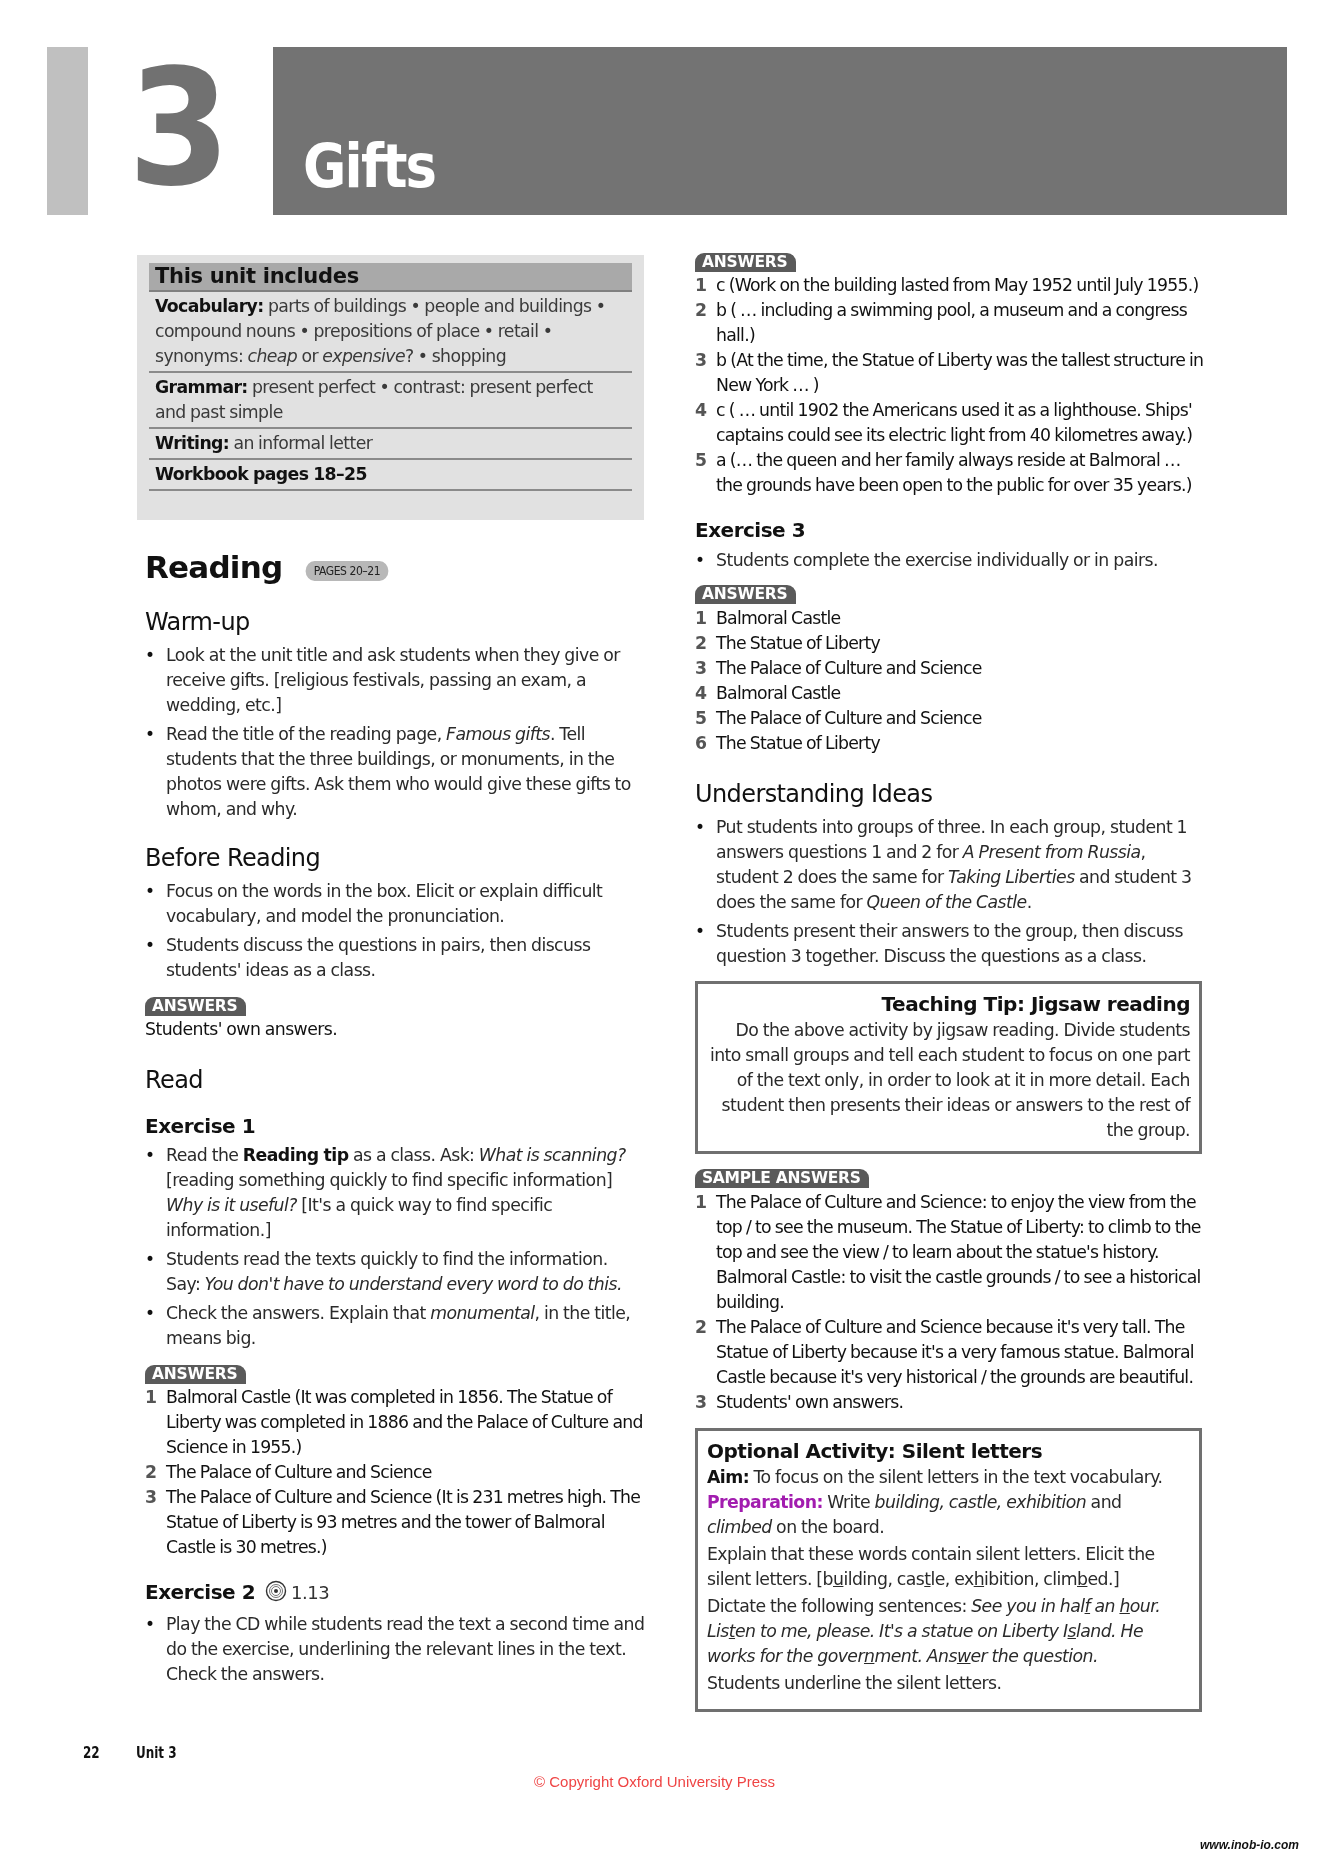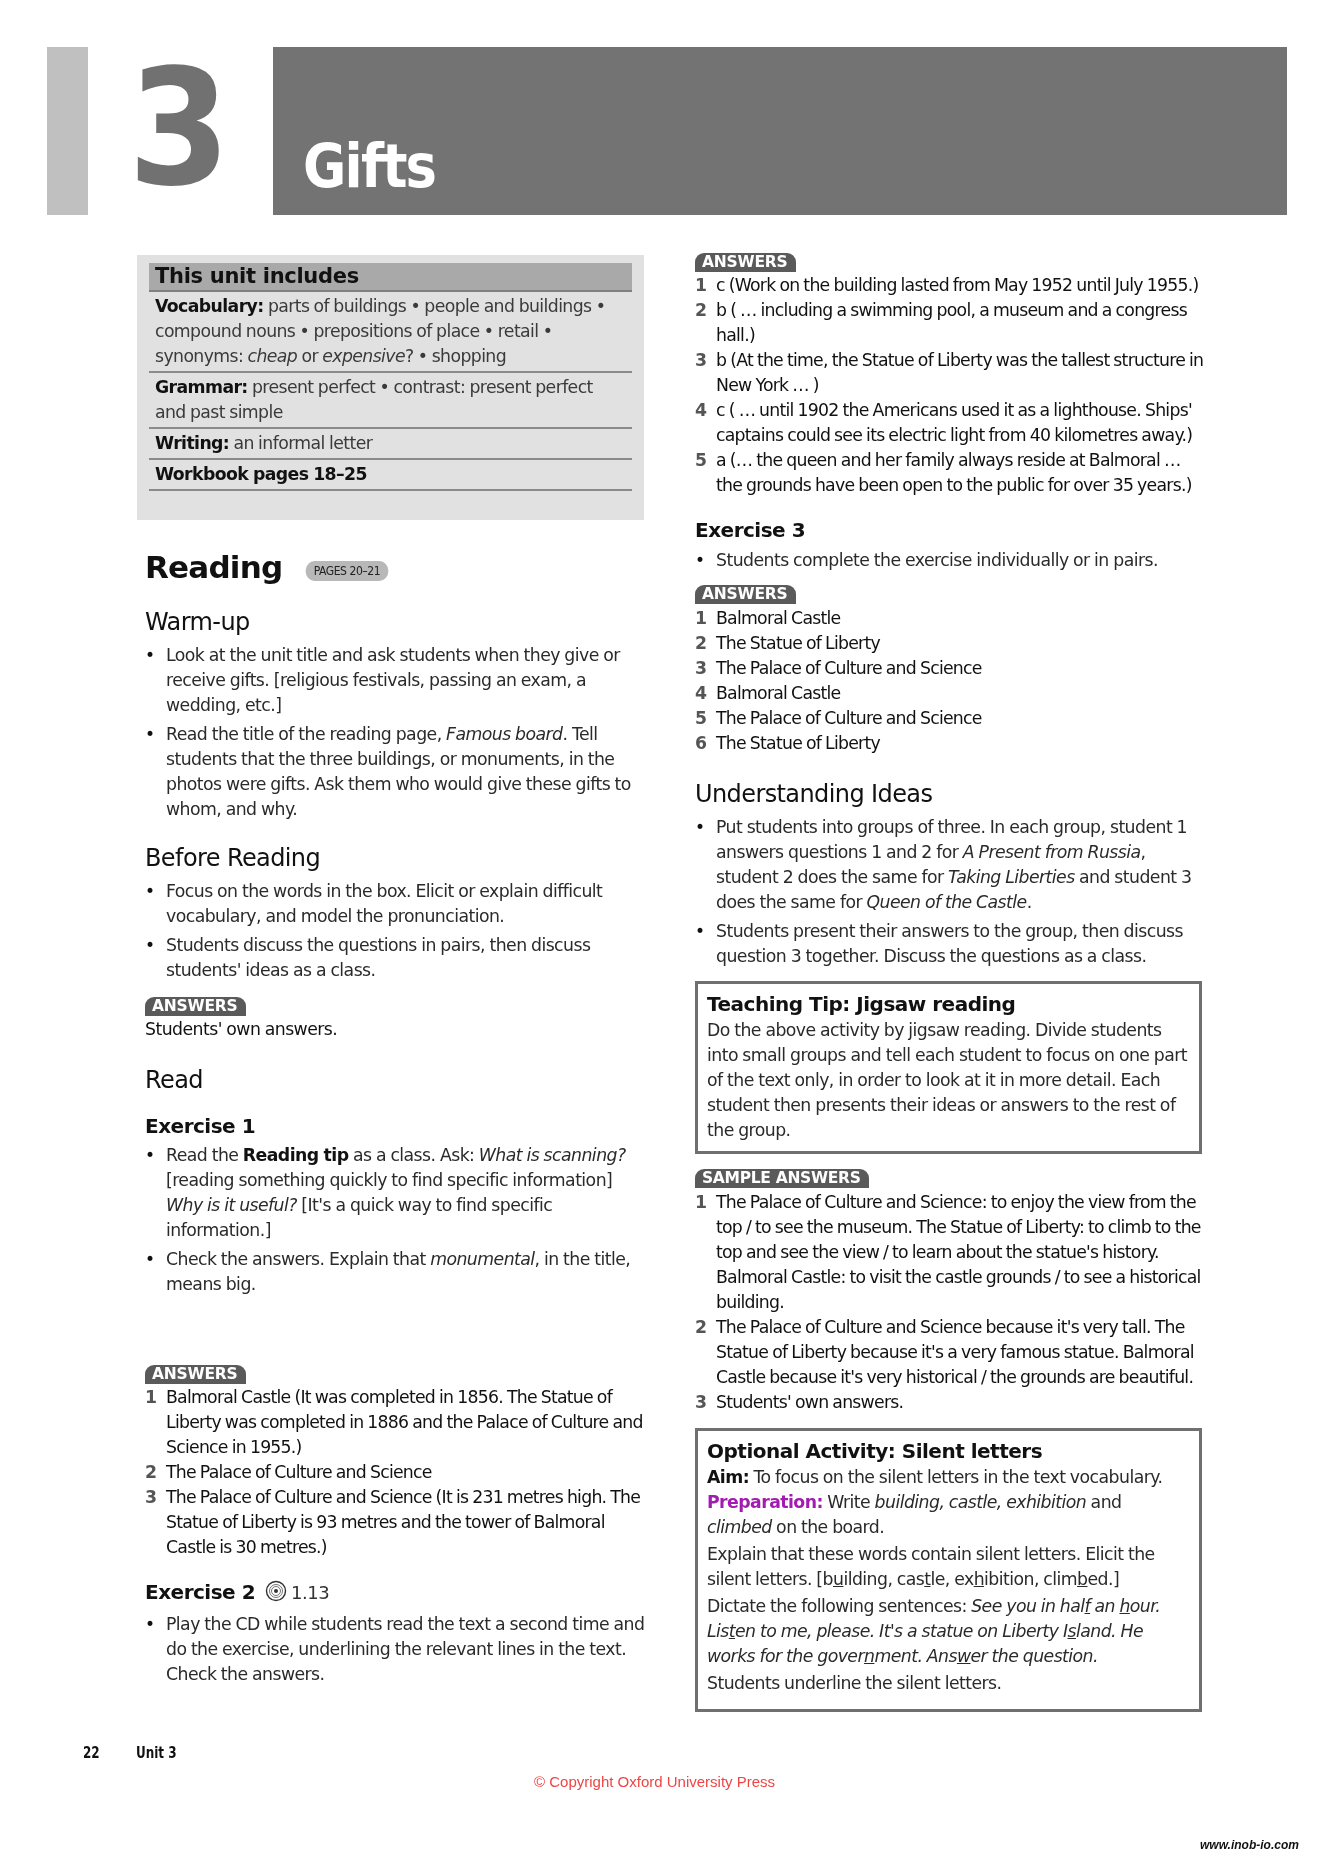--- a/index.html
+++ b/index.html
@@ -82,36 +82,37 @@
 </div>
 
 <div class="abs" style="left:145px; top:549px;">
   <h2 class="section" style="display:inline-block;">Reading</h2>
   <span class="pill" style="margin-left:14px; position:relative; top:-3px;">PAGES 20–21</span>
 </div>
 
 <h3 class="sub abs" style="left:145px; top:608px;">Warm-up</h3>
 <ul class="bul txt abs" style="left:145px; top:643px; width:490px;">
   <li><span>Look at the unit title and ask students when they give or receive gifts. [religious festivals, passing an exam, a wedding, etc.]</span></li>
-  <li><span>Read the title of the reading page, </span><i>Famous board</i><span>. Tell students that the three buildings, or monuments, in the photos were gifts. Ask them who would give these gifts to whom, and why.</span></li>
+  <li><span>Read the title of the reading page, </span><i>Famous gifts</i><span>. Tell students that the three buildings, or monuments, in the photos were gifts. Ask them who would give these gifts to whom, and why.</span></li>
 </ul>
 
 <h3 class="sub abs" style="left:145px; top:844px;">Before Reading</h3>
 <ul class="bul txt abs" style="left:145px; top:879px; width:490px;">
   <li>Focus on the words in the box. Elicit or explain difficult vocabulary, and model the pronunciation.</li>
   <li>Students discuss the questions in pairs, then discuss students' ideas as a class.</li>
 </ul>
 <span class="tag abs" style="left:145px; top:997px;">ANSWERS</span>
 <div class="txt abs" style="left:145px; top:1017px; color:#111;">Students' own answers.</div>
 
 <h3 class="sub abs" style="left:145px; top:1066px;">Read</h3>
 
 <h4 class="ex abs" style="left:145px; top:1114px;">Exercise 1</h4>
 <ul class="bul txt abs" style="left:145px; top:1143px; width:500px;">
   <li><span>Read the </span><b style="color:#111;">Reading tip</b><span> as a class. Ask: </span><i>What is scanning?</i><span> [reading something quickly to find specific information] </span><i>Why is it useful?</i><span> [It's a quick way to find specific information.]</span></li>
+  <li><span>Students read the texts quickly to find the information. Say: </span><i>You don't have to understand every word to do this.</i></li>
   <li><span>Check the answers. Explain that </span><i>monumental</i><span>, in the title, means big.</span></li>
 </ul>
 <span class="tag abs" style="left:145px; top:1365px;">ANSWERS</span>
 <ol class="ans txt abs cond" style="left:145px; top:1385px; width:510px;">
   <li><span class="n">1</span><span>Balmoral Castle (It was completed in 1856. The Statue of Liberty was completed in 1886 and the Palace of Culture and Science in 1955.)</span></li>
   <li><span class="n">2</span><span>The Palace of Culture and Science</span></li>
   <li><span class="n">3</span><span>The Palace of Culture and Science (It is 231 metres high. The Statue of Liberty is 93 metres and the tower of Balmoral Castle is 30 metres.)</span></li>
 </ol>
 
 <div class="abs" style="left:145px; top:1580px;">
@@ -148,21 +149,21 @@
   <li><span class="n">5</span><span>The Palace of Culture and Science</span></li>
   <li><span class="n">6</span><span>The Statue of Liberty</span></li>
 </ol>
 
 <h3 class="sub abs" style="left:695px; top:780px;">Understanding Ideas</h3>
 <ul class="bul txt abs" style="left:695px; top:815px; width:510px;">
   <li><span>Put students into groups of three. In each group, student 1 answers questions 1 and 2 for </span><i>A Present from Russia</i><span>, student 2 does the same for </span><i>Taking Liberties</i><span> and student 3 does the same for </span><i>Queen of the Castle</i><span>.</span></li>
   <li>Students present their answers to the group, then discuss question 3 together. Discuss the questions as a class.</li>
 </ul>
 
-<div class="box" style="left:695px; top:981px; width:507px; height:173px;">
+<div class="box" style="left:695px; top:981px; width:507px; height:173px;text-align:right;">
   <div class="box-title">Teaching Tip: Jigsaw reading</div>
   <p class="txt">Do the above activity by jigsaw reading. Divide students into small groups and tell each student to focus on one part of the text only, in order to look at it in more detail. Each student then presents their ideas or answers to the rest of the group.</p>
 </div>
 
 <span class="tag wide abs" style="left:695px; top:1169px;">SAMPLE ANSWERS</span>
 <ol class="ans txt abs cond" style="left:695px; top:1190px; width:515px;">
   <li><span class="n">1</span><span>The Palace of Culture and Science: to enjoy the view from the top / to see the museum. The Statue of Liberty: to climb to the top and see the view / to learn about the statue's history. Balmoral Castle: to visit the castle grounds / to see a historical building.</span></li>
   <li><span class="n">2</span><span>The Palace of Culture and Science because it's very tall. The Statue of Liberty because it's a very famous statue. Balmoral Castle because it's very historical / the grounds are beautiful.</span></li>
   <li><span class="n">3</span><span>Students' own answers.</span></li>
 </ol>

